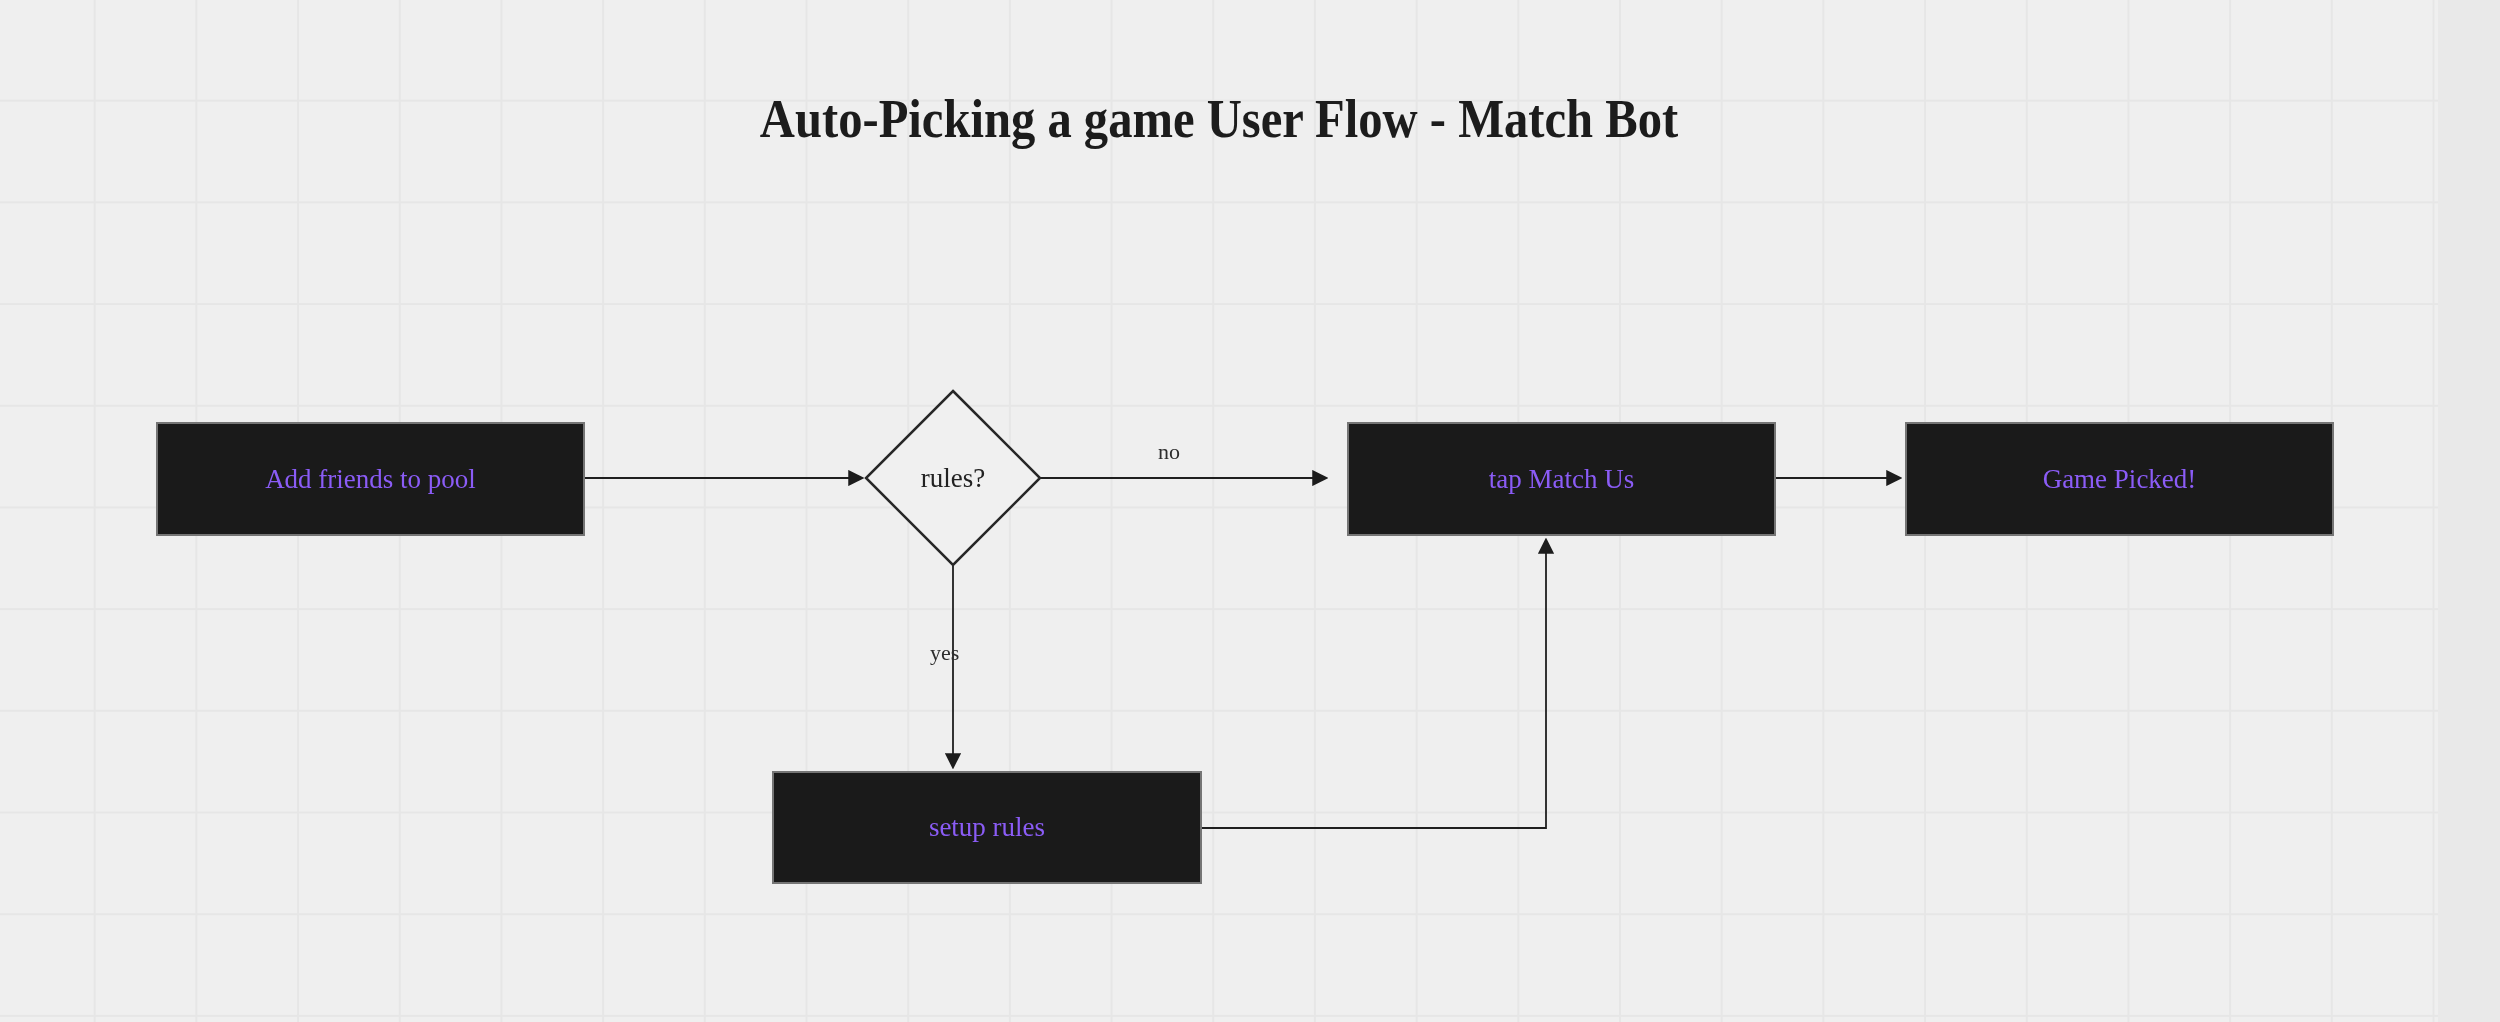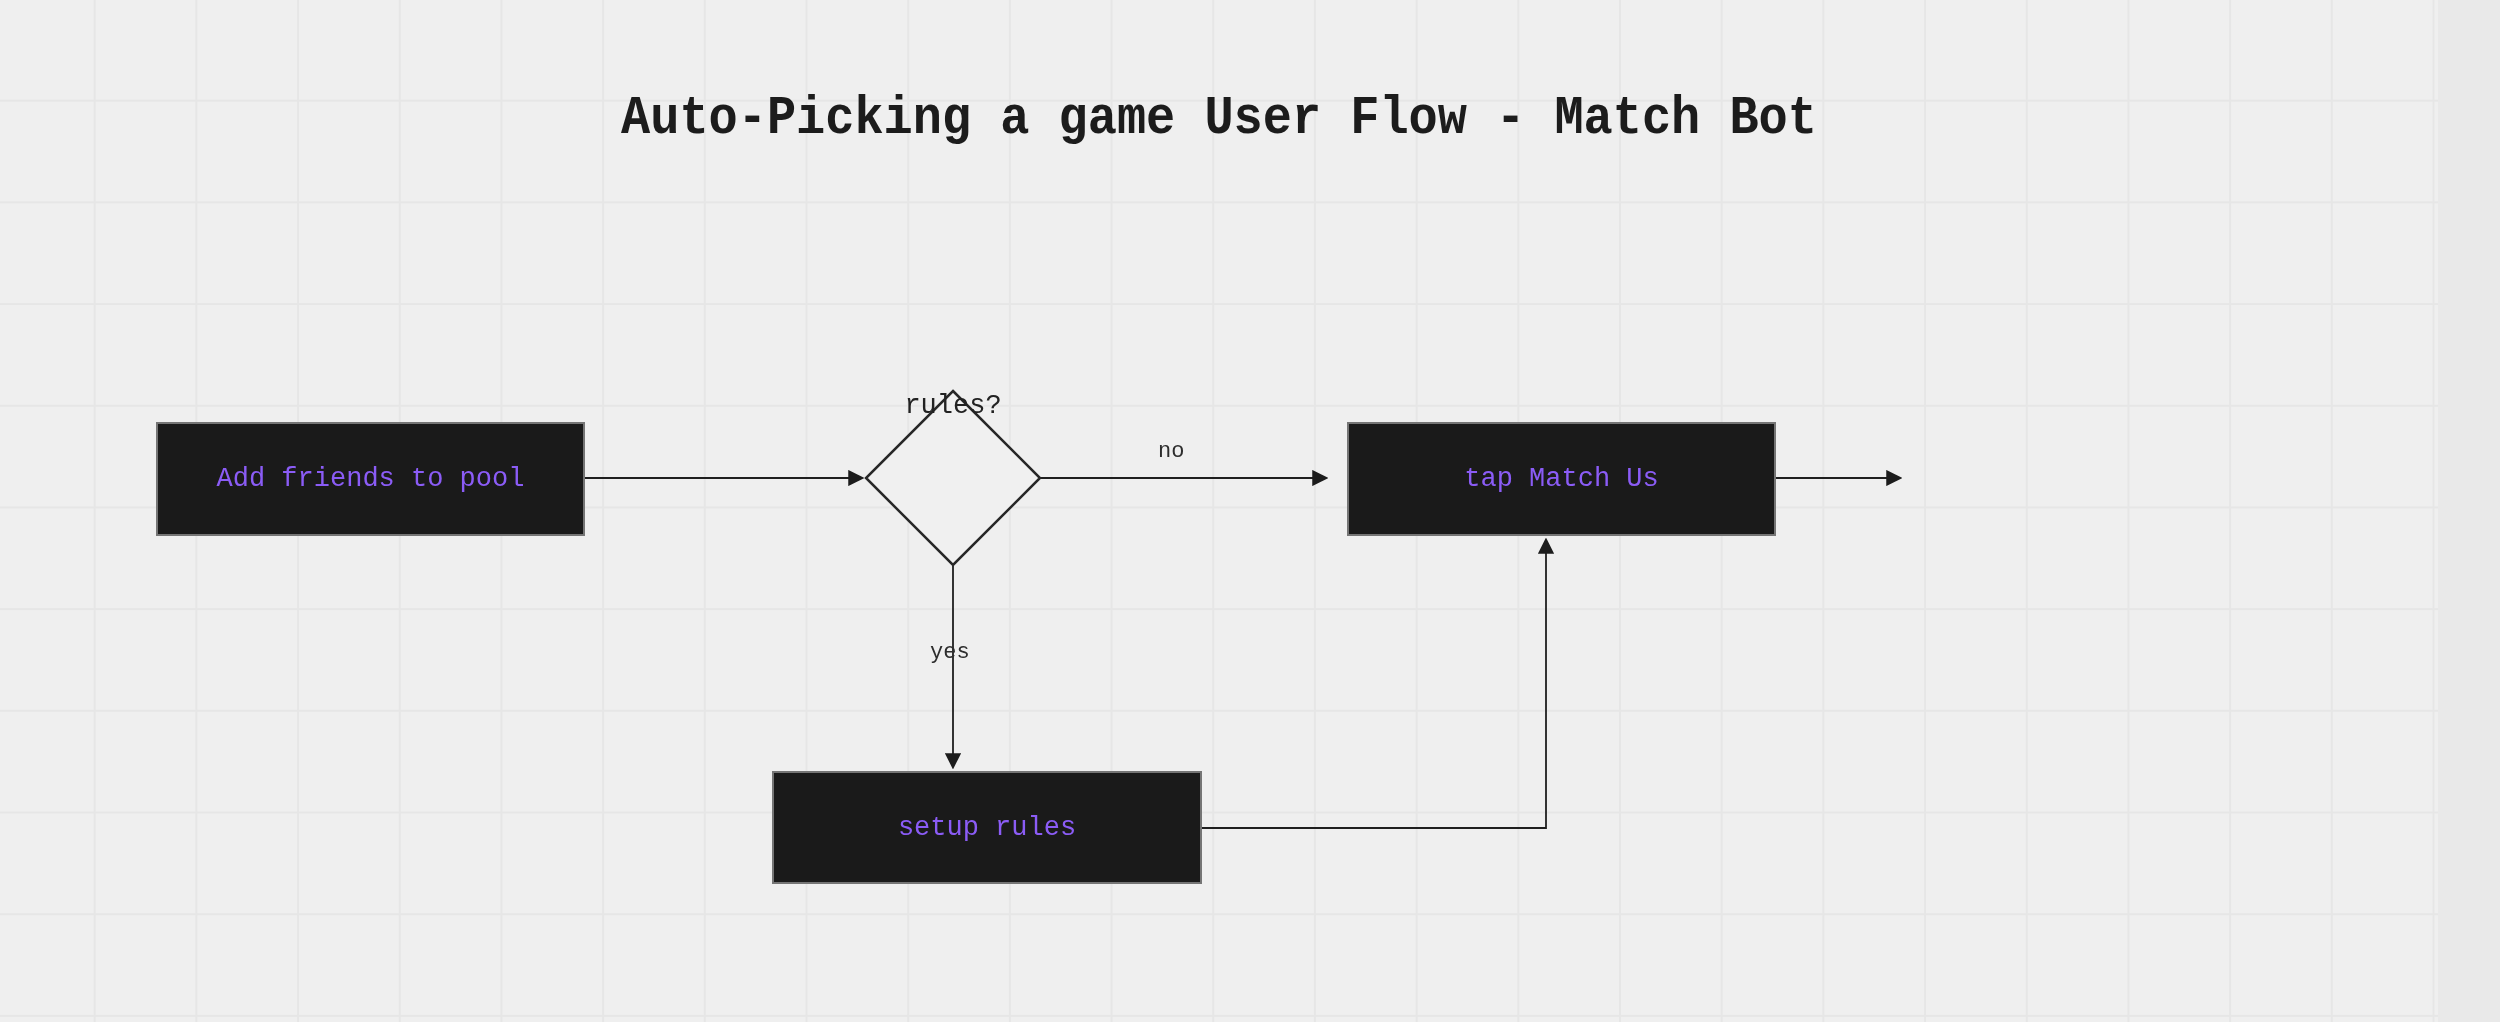--- a/index.html
+++ b/index.html
@@ -11,21 +11,21 @@
     position: relative;
     width: 2438px;
     height: 1022px;
     overflow: hidden;
     background-color: #efefef;
     background-image:
       linear-gradient(to right, #e6e6e6 2px, transparent 2px),
       linear-gradient(to bottom, #e6e6e6 2px, transparent 2px);
     background-size: 101.7px 101.7px;
     background-position: -8px -2px;
-    font-family: Liberation Mono, monospace;
+    font-family: Liberation Serif, serif;
   }
   .diagram-title {
     position: absolute;
     left: 0;
     right: 0;
     top: 92px;
     margin: 0;
     text-align: center;
     font-size: 54px;
     line-height: 1;
@@ -69,21 +69,21 @@
   #node-tap-match-us       { left: 1331px; top: 422px; width: 429px; height: 114px; margin-left: 16px; }
   #node-game-picked        { left: 1905px; top: 422px; width: 429px; height: 114px; }
   #node-setup-rules        { left: 772px;  top: 771px; width: 430px; height: 113px; }
   .decision-label {
     position: absolute;
     left: 866px;
     top: 391px;
     width: 174px;
     height: 174px;
     display: flex;
-    align-items: flex-start;
+    align-items: center;
     justify-content: center;
     color: #222222;
     font-size: 27px;
     z-index: 2;
   }
   .edge-label {
     position: absolute;
     color: #2d2d2d;
     font-size: 22px;
     line-height: 1;
@@ -124,20 +124,23 @@
   </div>
 
   <div class="decision-label">
     <span>rules?</span>
   </div>
 
   <div class="node" id="node-tap-match-us">
     <span>tap Match Us</span>
   </div>
 
+  <div class="node" id="node-game-picked">
+    <span>Game Picked!</span>
+  </div>
 
   <div class="node" id="node-setup-rules">
     <span>setup rules</span>
   </div>
 
   <span class="edge-label" id="edge-label-no">no</span>
 
   <span class="edge-label" id="edge-label-yes">yes</span>
 
 </div>

